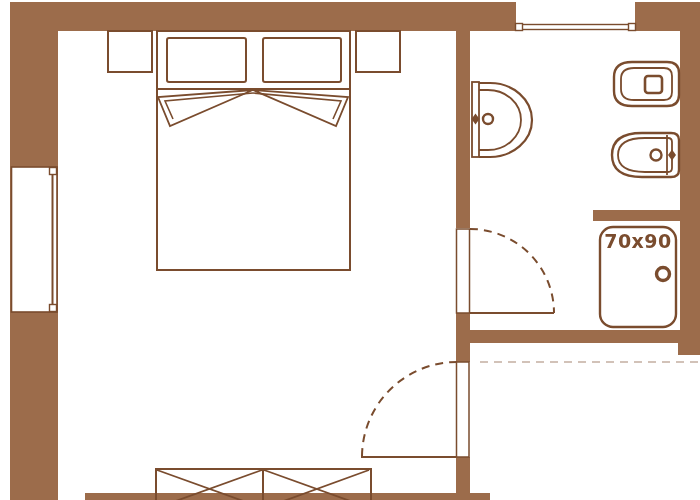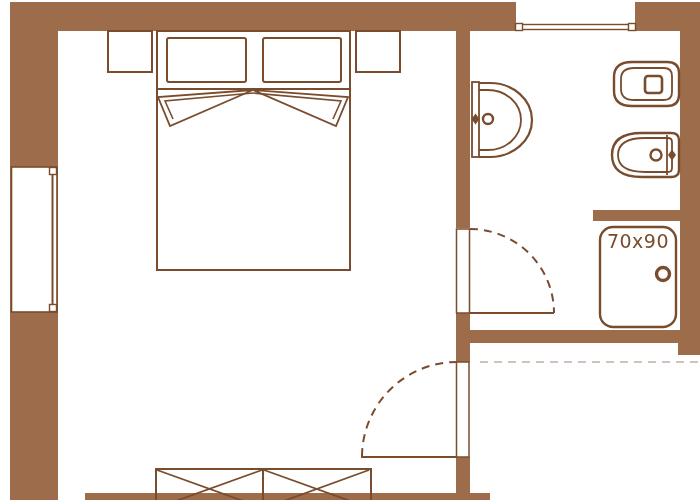--- a/index.html
+++ b/index.html
@@ -3,21 +3,21 @@
 <meta charset="utf-8">
 <style>
   :root{
     --wall:#9c6c4b;
     --line:#7a4c2e;
     --bg:#ffffff;
   }
   html,body{margin:0;padding:0;background:#fff;}
   .stage{
     position:relative;width:700px;height:500px;background:var(--bg);
-    font-family:"DejaVu Sans",sans-serif;overflow:hidden;
+    font-family:"DejaVu Sans",sans-serif;overflow:hidden;font-weight:bold;
   }
   svg{display:block}
   .wall{fill:var(--wall);stroke:none}
   .lw{stroke:var(--line);fill:none}
   .fill-line{fill:var(--line);stroke:none}
   .white{fill:#fff}
   .shower-label{
     fill:var(--line);
     font-family:"DejaVu Sans",sans-serif;
     font-size:19px;

